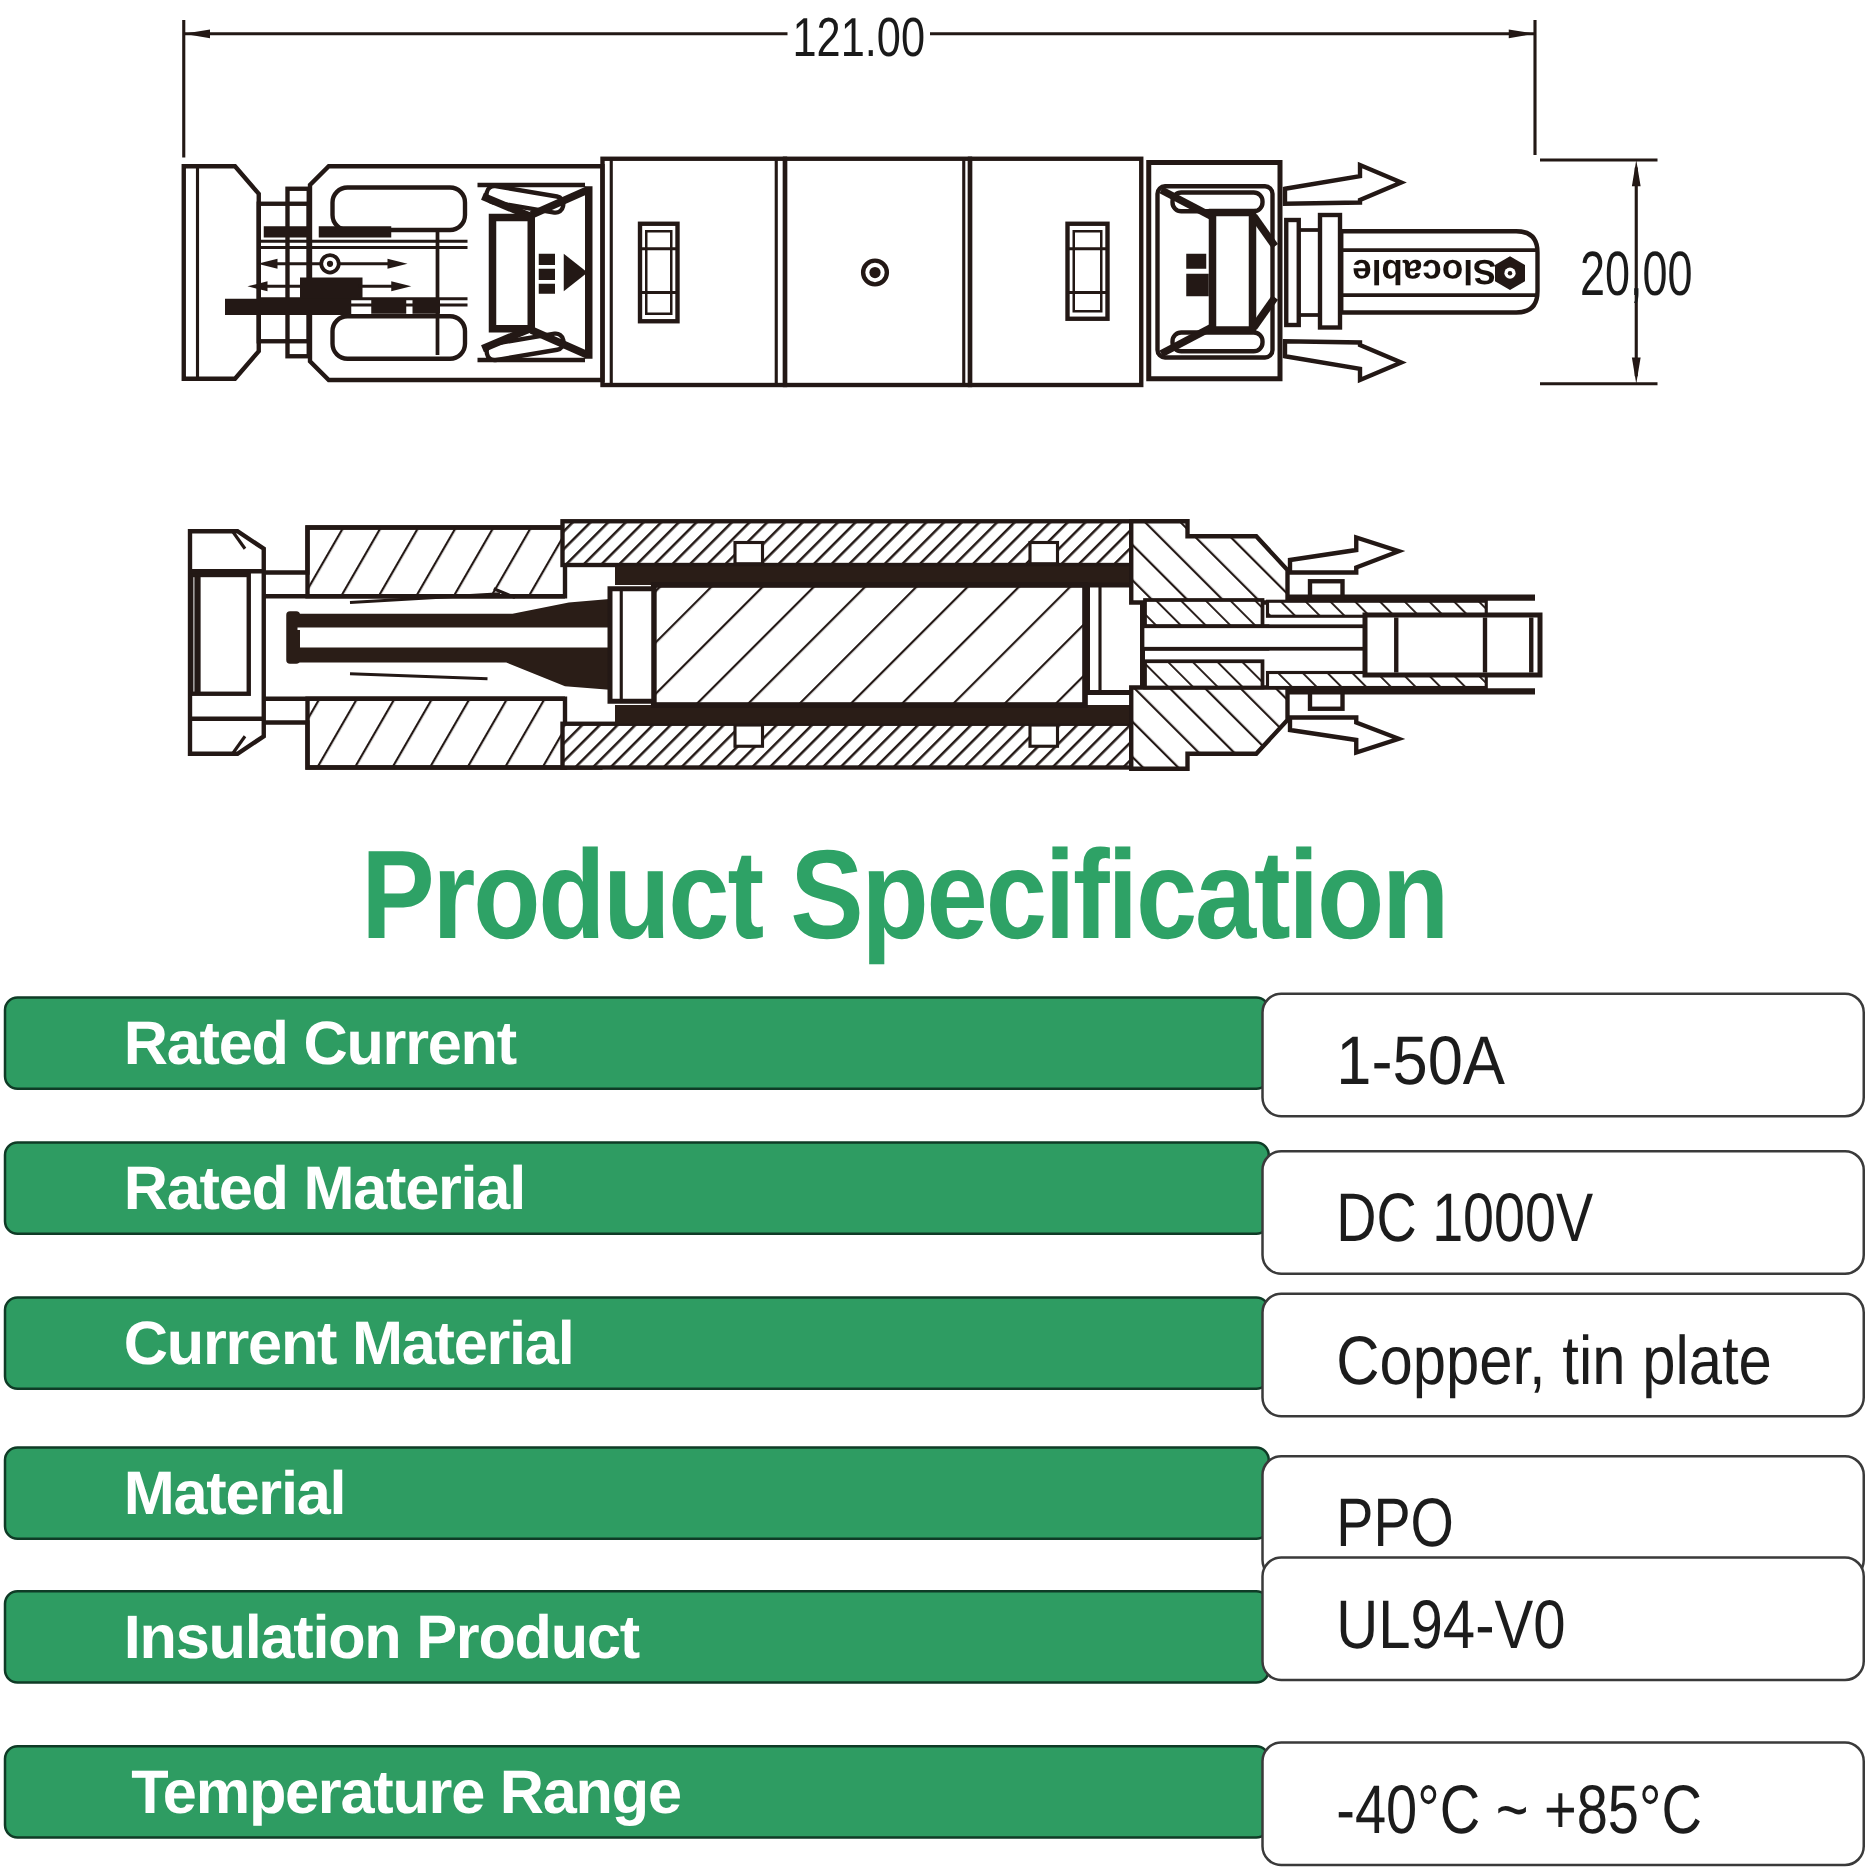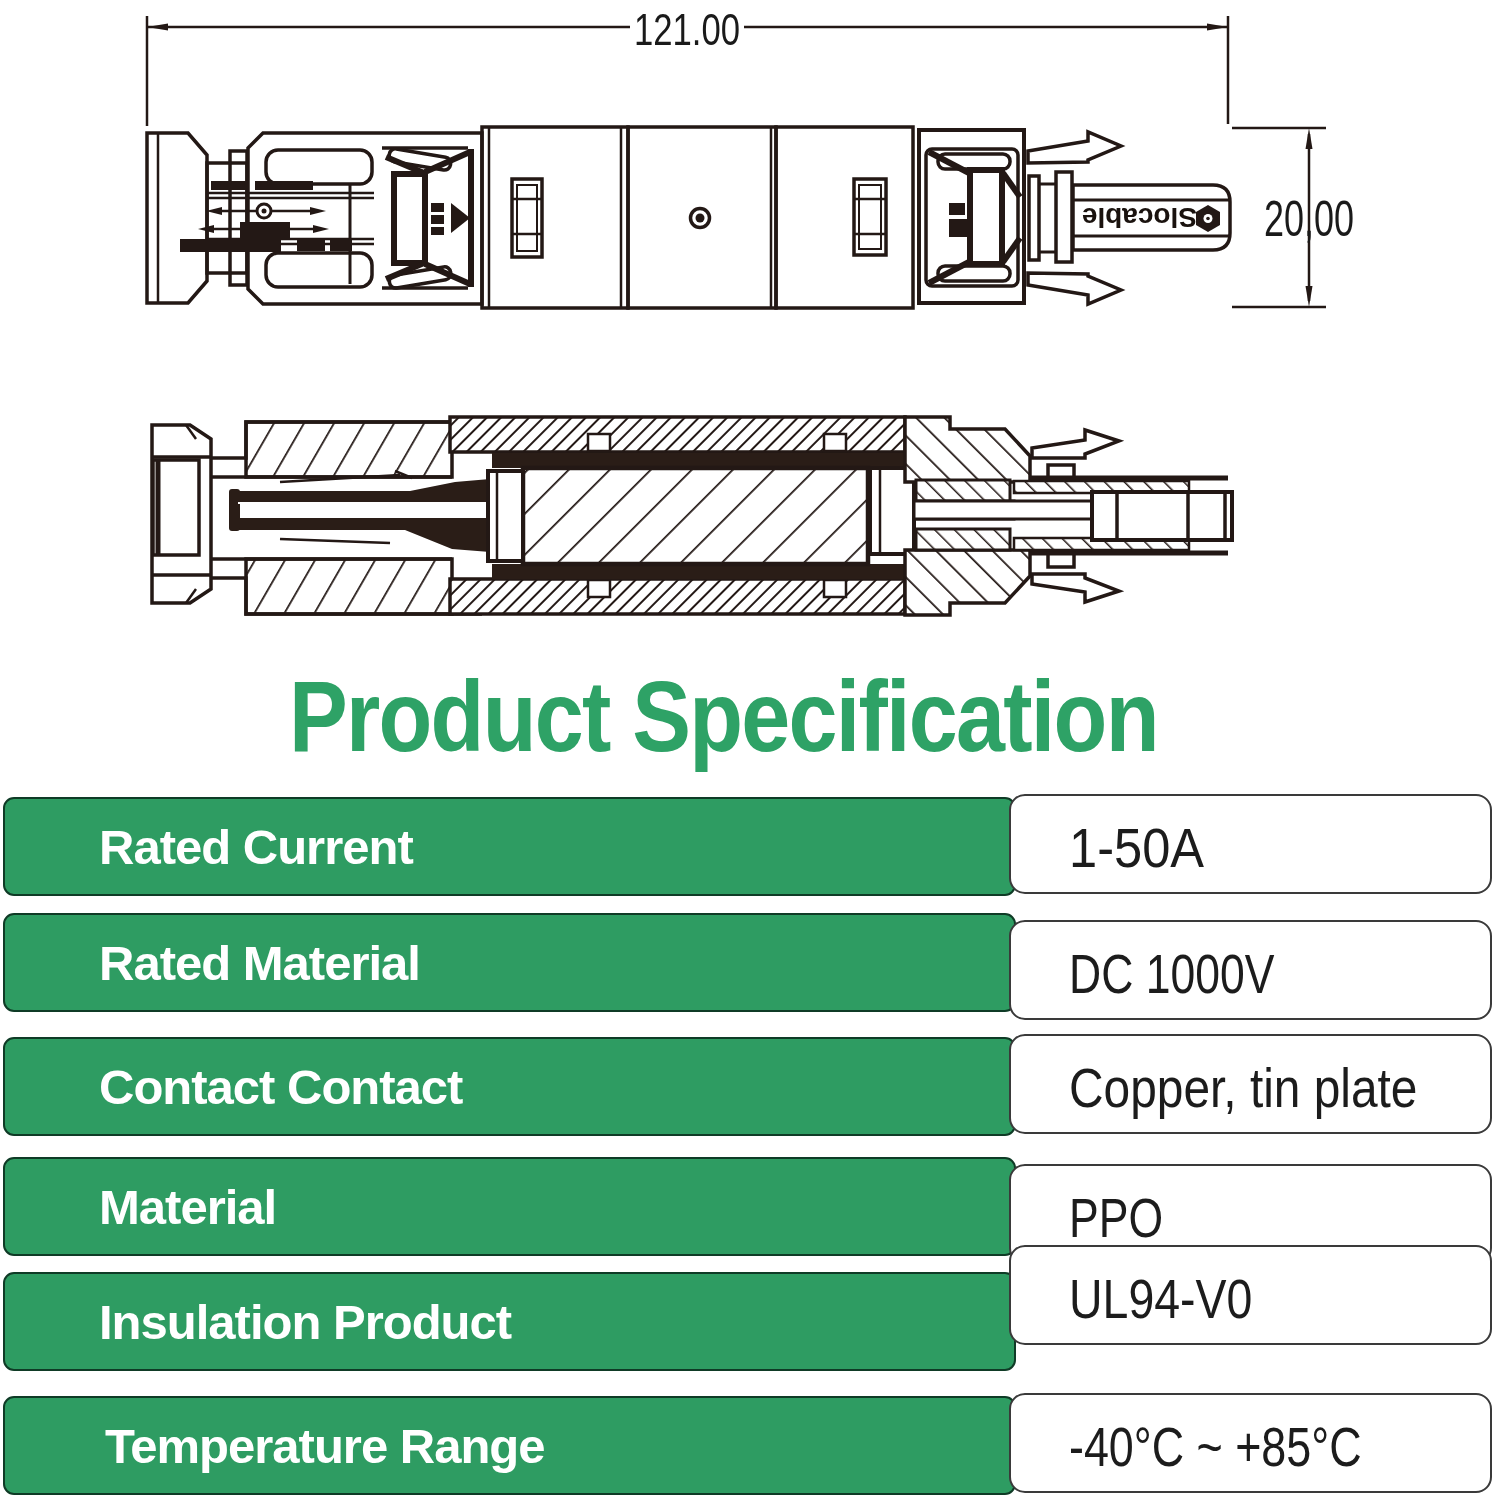--- a/index.html
+++ b/index.html
@@ -2,21 +2,21 @@
 <html><head>
 <meta charset="utf-8">
 <style>
   html,body{margin:0;padding:0;background:#ffffff;}
   body{width:1500px;height:1499px;position:relative;overflow:hidden;
        font-family:"Liberation Sans", sans-serif;}
   #title{position:absolute;left:289px;top:659px;
          font-size:101px;font-weight:bold;color:#2ea266;
          letter-spacing:-2px;white-space:nowrap;
          transform:scaleX(0.872);transform-origin:left center;}
-  .bar{position:absolute;left:3px;width:1013px;height:99px;
+  .bar{position:absolute;left:3px;width:1013px;height:75px;
        background:#2e9c62;border:2px solid #0f3b26;border-radius:11px;
        box-sizing:border-box;}
   .bar span{position:absolute;left:94px;top:50%;transform:translateY(-50%);
        color:#ffffff;font-weight:bold;font-size:49px;white-space:nowrap;
        letter-spacing:-1px;}
   .val{position:absolute;left:1009px;width:483px;height:100px;
        background:#ffffff;border:2px solid #3a3a3a;border-radius:16px;
        box-sizing:border-box;}
   .val span{position:absolute;left:58px;top:calc(50% + 4px);
        color:#1c1c1c;font-size:55px;white-space:nowrap;
@@ -254,21 +254,21 @@
   </div>
 
 <div class="bar" style="top:913px">
     <span>Rated Material</span>
   </div>
 <div class="val" style="top:920px">
     <span style="transform:translateY(-50%) scaleX(0.81)">DC 1000V</span>
   </div>
 
 <div class="bar" style="top:1037px">
-    <span>Contact Contact</span>
+    <span>Current Material</span>
   </div>
 <div class="val" style="top:1034px">
     <span style="transform:translateY(-50%) scaleX(0.87)">Copper, tin plate</span>
   </div>
 
 <div class="bar" style="top:1157px">
     <span>Material</span>
   </div>
 <div class="val" style="top:1164px">
     <span style="transform:translateY(-50%) scaleX(0.81)">PPO</span>

